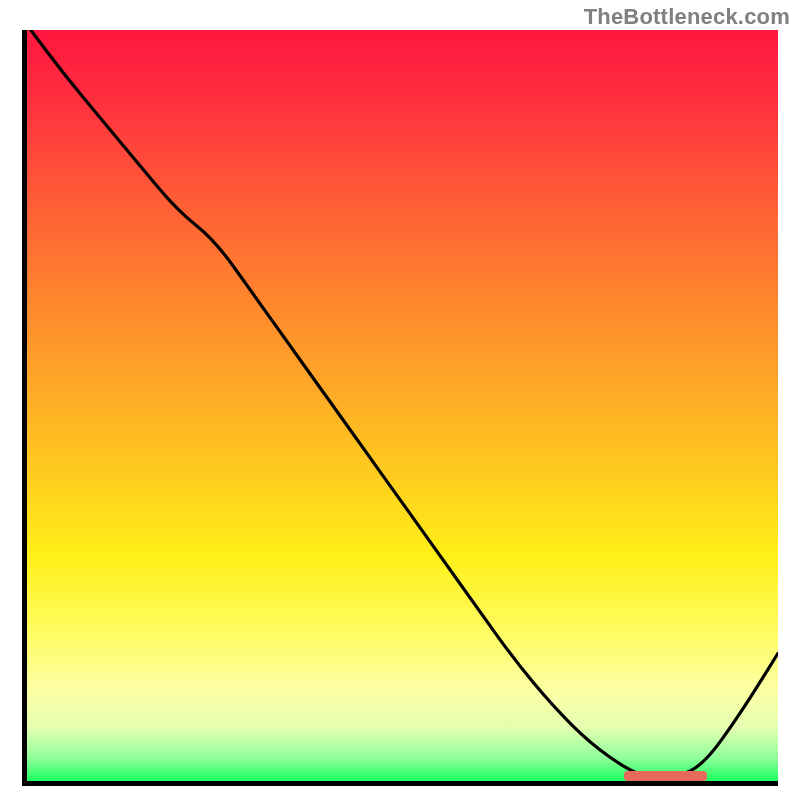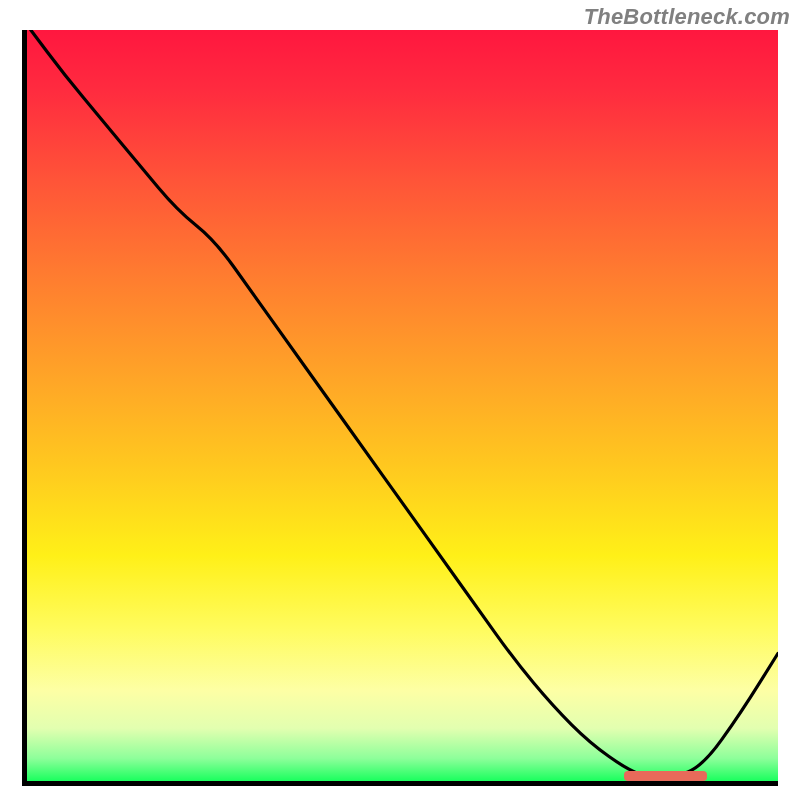--- a/index.html
+++ b/index.html
@@ -1,21 +1,20 @@
 <!DOCTYPE html>
 <html><head>
 <meta charset="utf-8">
 <style>
   * { margin: 0; padding: 0; box-sizing: border-box; }
   html, body { width: 800px; height: 800px; overflow: hidden; background: #fff; }
   .container {
     position: relative;
     width: 800px;
     height: 800px;
-    font-style: italic;
   }
   .watermark {
     position: absolute;
     top: 4px;
     right: 10px;
     font-family: Arial, Helvetica, sans-serif;
     font-size: 22px;
     font-weight: 600;
     color: #808080;
     letter-spacing: 0.2px;

